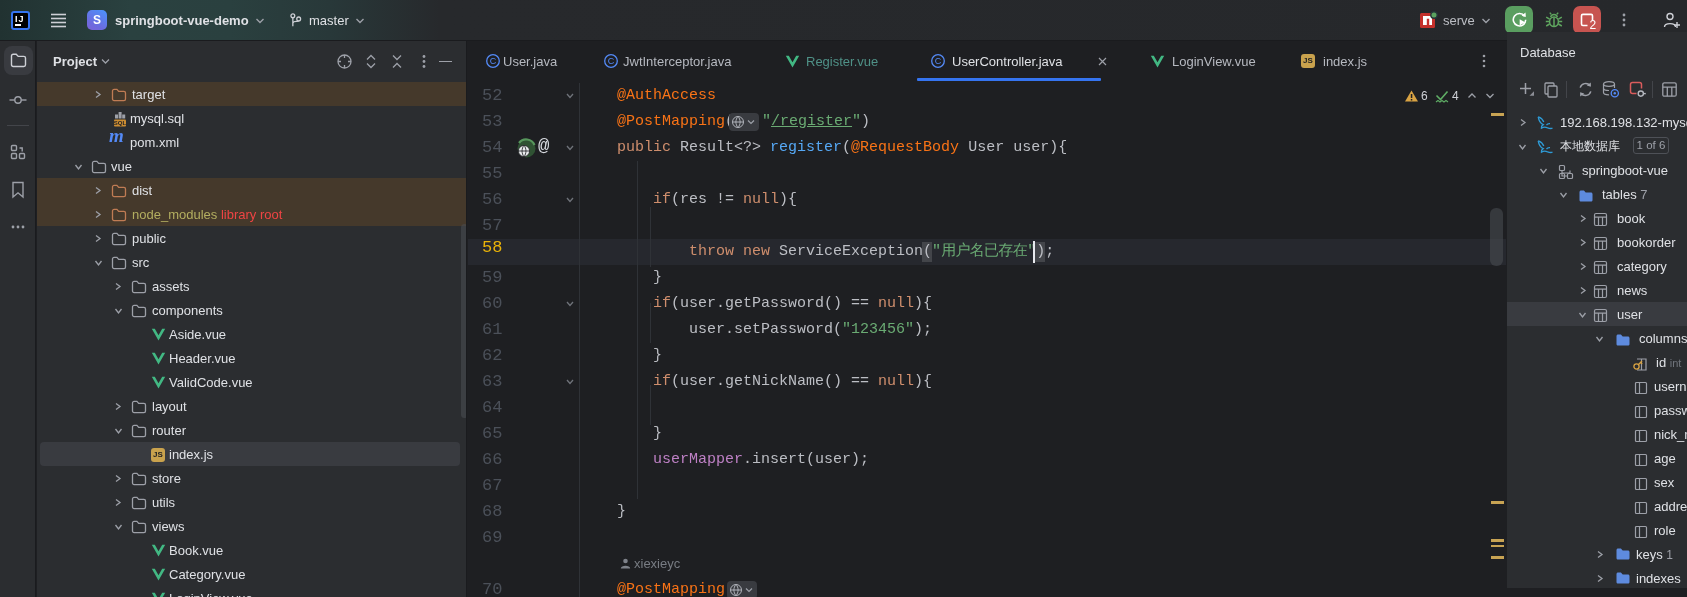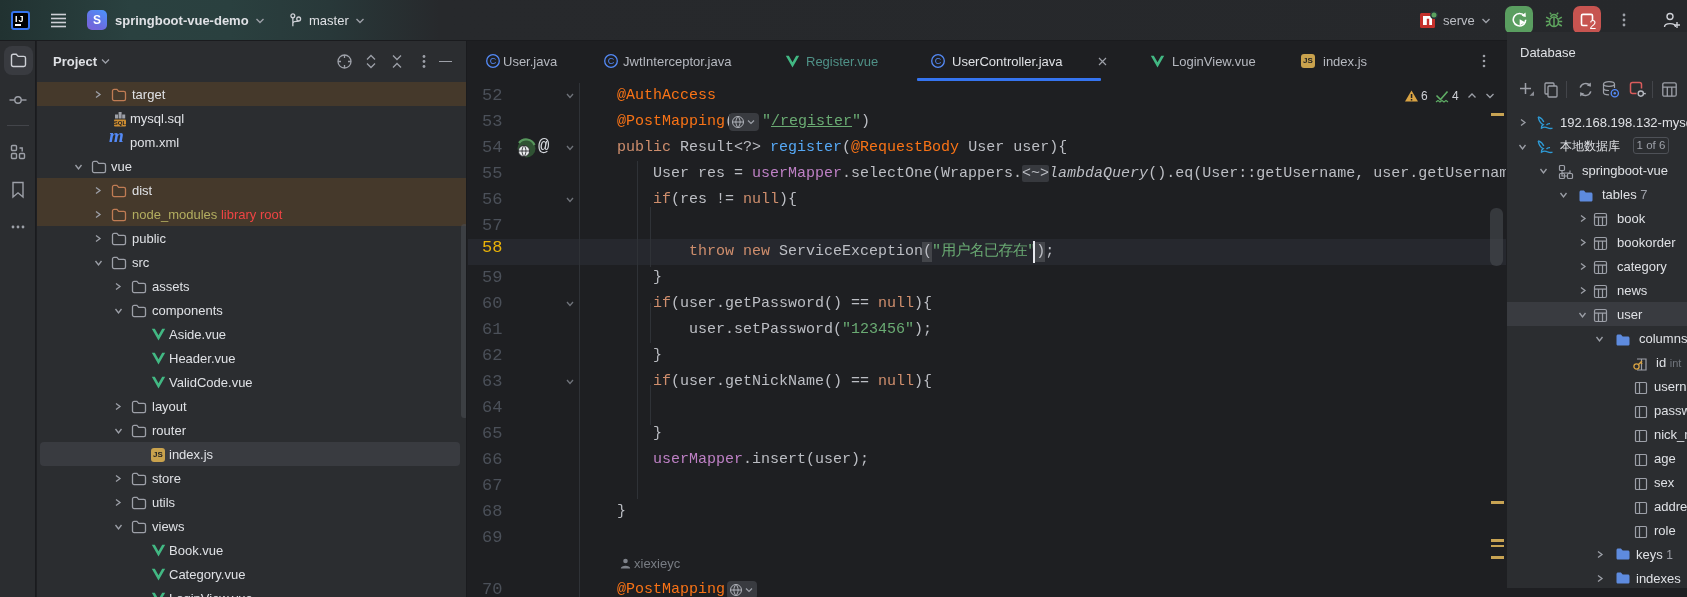--- a/index.html
+++ b/index.html
@@ -417,21 +417,20 @@
             <circle cx="7" cy="7" r="5.5"></circle>
             <path d="M1.5 7 H12.5 M7 1.5 C4.2 4.5 4.2 9.5 7 12.5 M7 1.5 C9.8 4.5 9.8 9.5 7 12.5"></path>
           </g>
         </svg>
         <svg style="position:absolute;left:17px;top:6px" width="10" height="7" viewBox="0 0 10 7">
           <path d="M2 1.5 L5 4.5 L8 1.5" stroke="#9DA0A8" stroke-width="1.2" fill="none"></path>
         </svg>
       </div>
     <div class="code" style="left:294px;top:68px"><span class="str">"<span style="text-decoration:underline">/register</span>"</span>)</div>
     <div class="code" style="top:94px">    <span class="kw">public</span> Result&lt;?&gt; <span class="mth">register</span>(<span class="ann">@RequestBody</span> User user){</div>
-    <div class="code" style="top:120px">        User res = <span class="fld">userMapper</span>.selectOne(Wrappers.<span style="background:#37393E;border-radius:2px">&lt;~&gt;</span><span class="ita">lambdaQuery</span>().eq(User::getUsername, user.getUsernam</div>
     <div class="code" style="top:146px">        <span class="kw">if</span>(res != <span class="kw">null</span>){</div>
     <div class="abs" style="left:454px;top:201px;width:10px;height:20px;background:#43454A"></div>
     <div class="abs" style="left:567px;top:201px;width:10px;height:20px;background:#43454A"></div>
     <div class="code" style="top:198px">            <span class="kw">throw</span> <span class="kw">new</span> ServiceException(<span class="str">"<span style="display:inline-block;width:86px;overflow:hidden;vertical-align:bottom;letter-spacing:-0.7px">用户名已存在</span>"</span>);</div>
     <div class="abs" style="left:565px;top:200px;width:1.6px;height:22px;background:#E8EAEE"></div>
     <div class="code" style="top:224px">        }</div>
     <div class="code" style="top:250px">        <span class="kw">if</span>(user.getPassword() == <span class="kw">null</span>){</div>
     <div class="code" style="top:276px">            user.setPassword(<span class="str">"123456"</span>);</div>
     <div class="code" style="top:302px">        }</div>
     <div class="code" style="top:328px">        <span class="kw">if</span>(user.getNickName() == <span class="kw">null</span>){</div>

